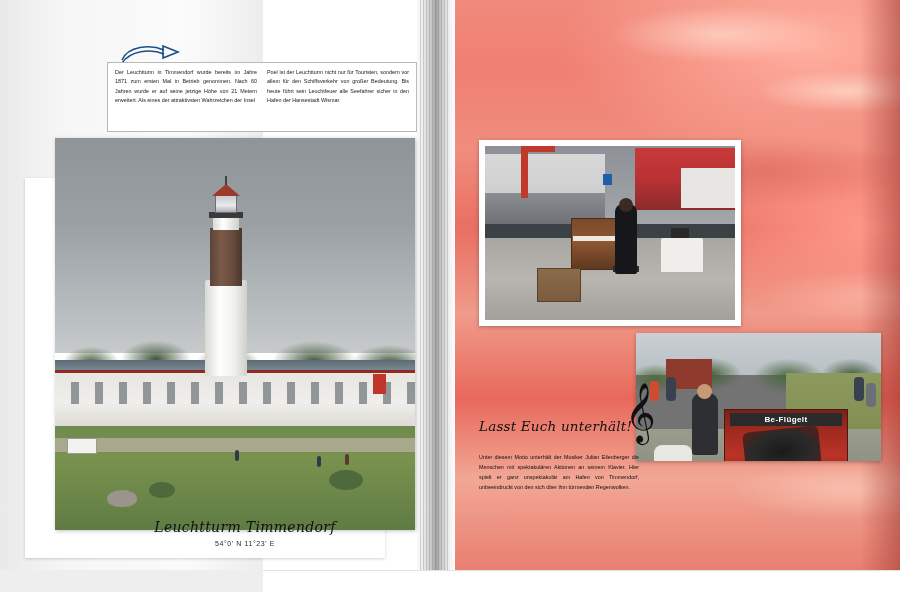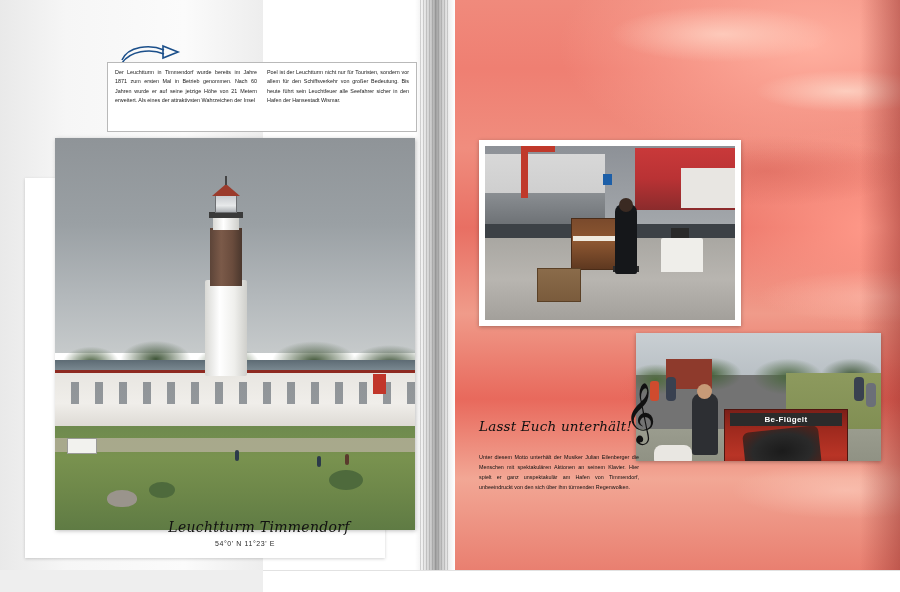--- a/index.html
+++ b/index.html
@@ -228,21 +228,21 @@
     position: absolute; left: 52px; top: 352px; width: 30px; height: 17px;
     background: #9a948c; border-radius: 50% 50% 45% 45%;
   }
   .lh-flag {
     position: absolute; left: 318px; top: 236px; width: 13px; height: 20px;
     background: #c1362a;
   }
 
   .caption-lighthouse {
     position: absolute;
-    left: 144px; top: 519px;
+    left: 130px; top: 519px;
     width: 230px;
     text-align: center;
     font-family: "DejaVu Serif", serif;
     font-style: italic;
     font-size: 14px;
     color: #111;
     letter-spacing: 0.3px;
   }
   .coords {
     position: absolute;

